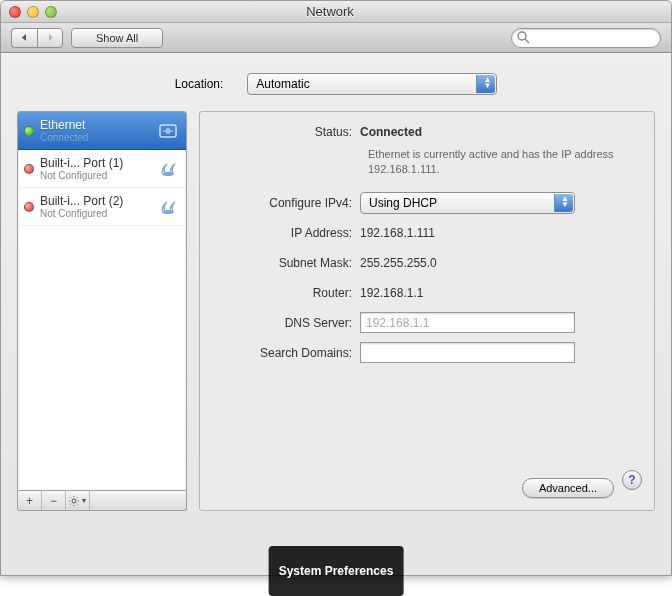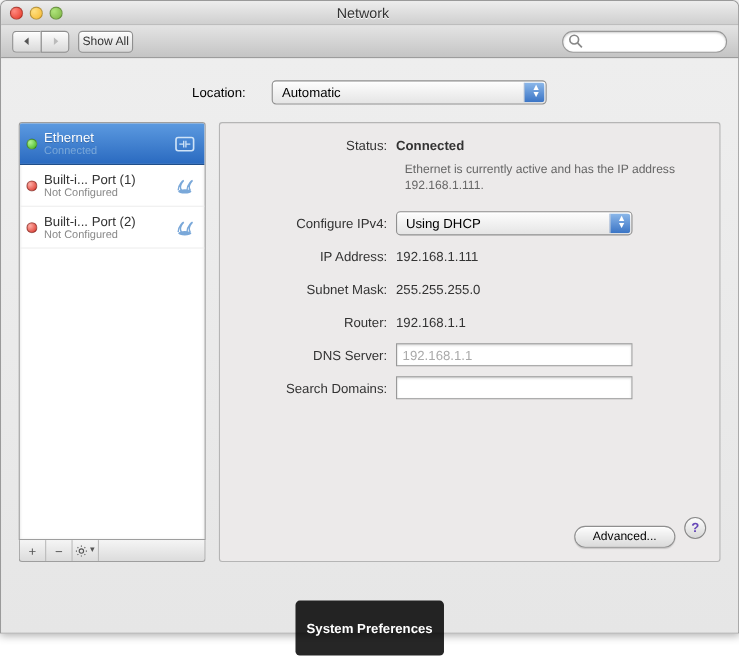--- a/index.html
+++ b/index.html
@@ -7,21 +7,21 @@
 .window { width: 672px; height: 576px; background: linear-gradient(#e8e8e8,#d8d8d8); border: 1px solid #9a9a9a; border-radius: 6px 6px 0 0; position: relative; box-shadow: 0 2px 8px rgba(0,0,0,.3); }
 .titlebar { height: 22px; background: linear-gradient(#ededed,#cfcfcf); border-bottom: 1px solid #a5a5a5; border-radius: 6px 6px 0 0; display: flex; align-items: center; position: relative; }
 .traffic { display: flex; gap: 6px; margin-left: 8px; }
 .tl { width: 12px; height: 12px; border-radius: 50%; border: 1px solid rgba(0,0,0,.25); }
 .tl.red { background: radial-gradient(circle at 30% 30%, #ff8a80, #e53525); }
 .tl.yel { background: radial-gradient(circle at 30% 30%, #ffe082, #f5b82e); }
 .tl.grn { background: radial-gradient(circle at 30% 30%, #b0e57c, #7cb342); }
 .title { position: absolute; left: 0; right: 12px; text-align: center; font-size: 13px; color: #333; text-shadow: 0 1px 0 #fff; }
 .toolbar { height: 30px; background: linear-gradient(#e4e4e4,#c4c4c4); border-bottom: 1px solid #8c8c8c; display: flex; align-items: center; padding: 0 10px; gap: 8px; }
 .segbtn { display: flex; }
-.btn { height: 20px; background: linear-gradient(#fdfdfd,#d9d9d9); border: 1px solid #8f8f8f; border-radius: 4px; font-size: 11px; padding: 0 3px; display: flex; align-items: center; justify-content: center; box-shadow: 0 1px 0 #fff inset; color: #333; cursor: default; }
+.btn { height: 20px; background: linear-gradient(#fdfdfd,#d9d9d9); border: 1px solid #8f8f8f; border-radius: 4px; font-size: 11px; padding: 0 24px; display: flex; align-items: center; justify-content: center; box-shadow: 0 1px 0 #fff inset; color: #333; cursor: default; }
 .segbtn .btn { border-radius: 0; border-right-width: 0; width: 26px; padding: 0; color: #777; }
 .segbtn .btn:first-child { border-radius: 4px 0 0 4px; }
 .segbtn .btn:last-child { border-radius: 0 4px 4px 0; border-right-width: 1px; }
 .spacer { flex: 1; }
 .searchwrap { position: relative; width: 150px; }
 .search { width: 150px; height: 20px; border: 1px solid #999; border-radius: 10px; padding: 0 8px 0 22px; font-size: 11px; background: #fff; box-shadow: inset 0 1px 2px rgba(0,0,0,.2); }
 .searchicon { position: absolute; left: 6px; top: 3px; color: #888; }
 .content { position: absolute; top: 52px; bottom: 0; left: 0; right: 0; background: linear-gradient(#eeeeee,#e6e6e6); }
 .loc-row { display: flex; align-items: center; justify-content: center; margin: 20px 0 16px; gap: 24px; }
 .popup { height: 22px; background: linear-gradient(#fdfdfd,#e5e5e5); border: 1px solid #8f8f8f; border-radius: 4px; display: flex; align-items: center; padding: 0 24px 0 8px; position: relative; font-size: 12px; box-shadow: 0 1px 0 #fff inset; }

